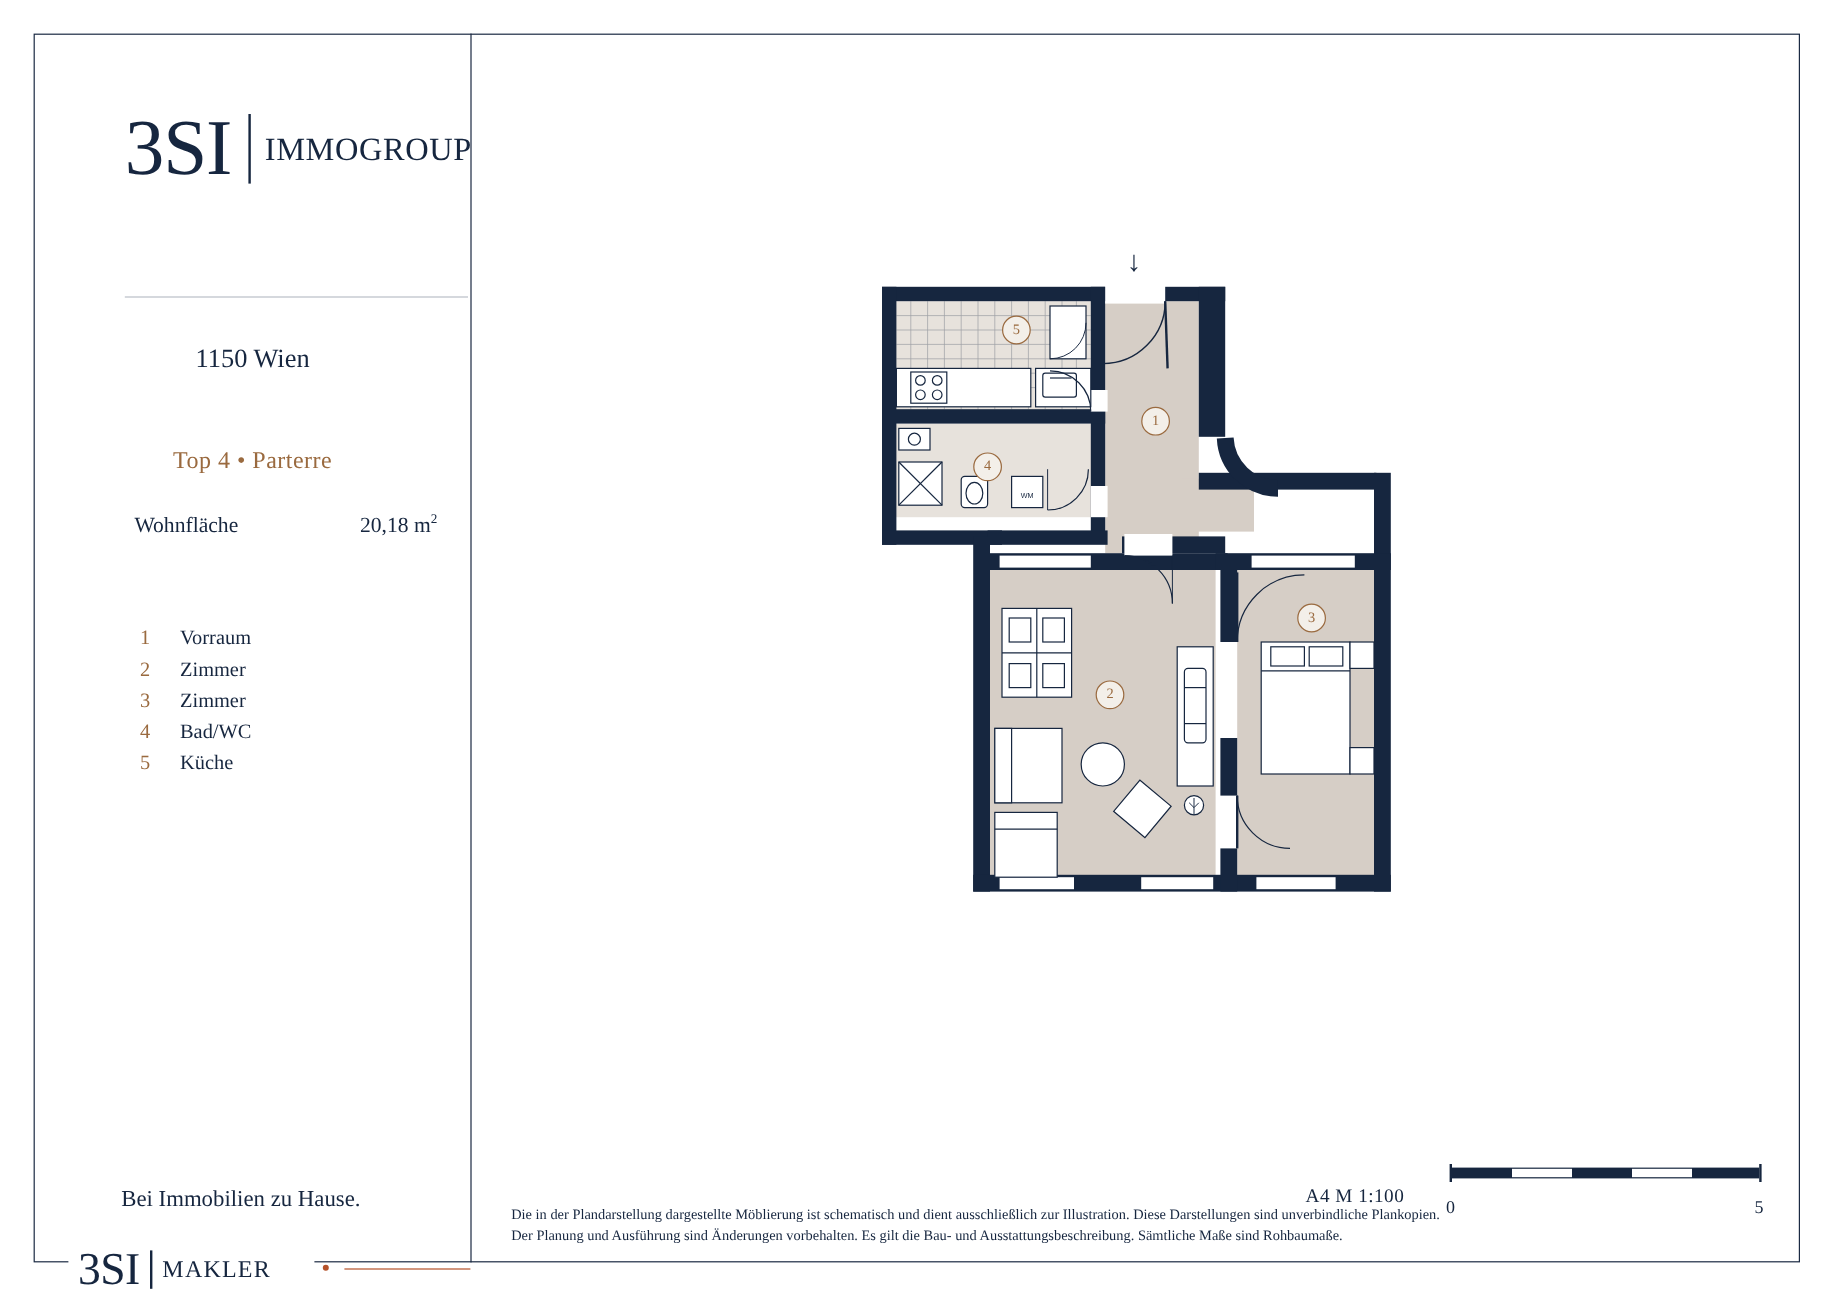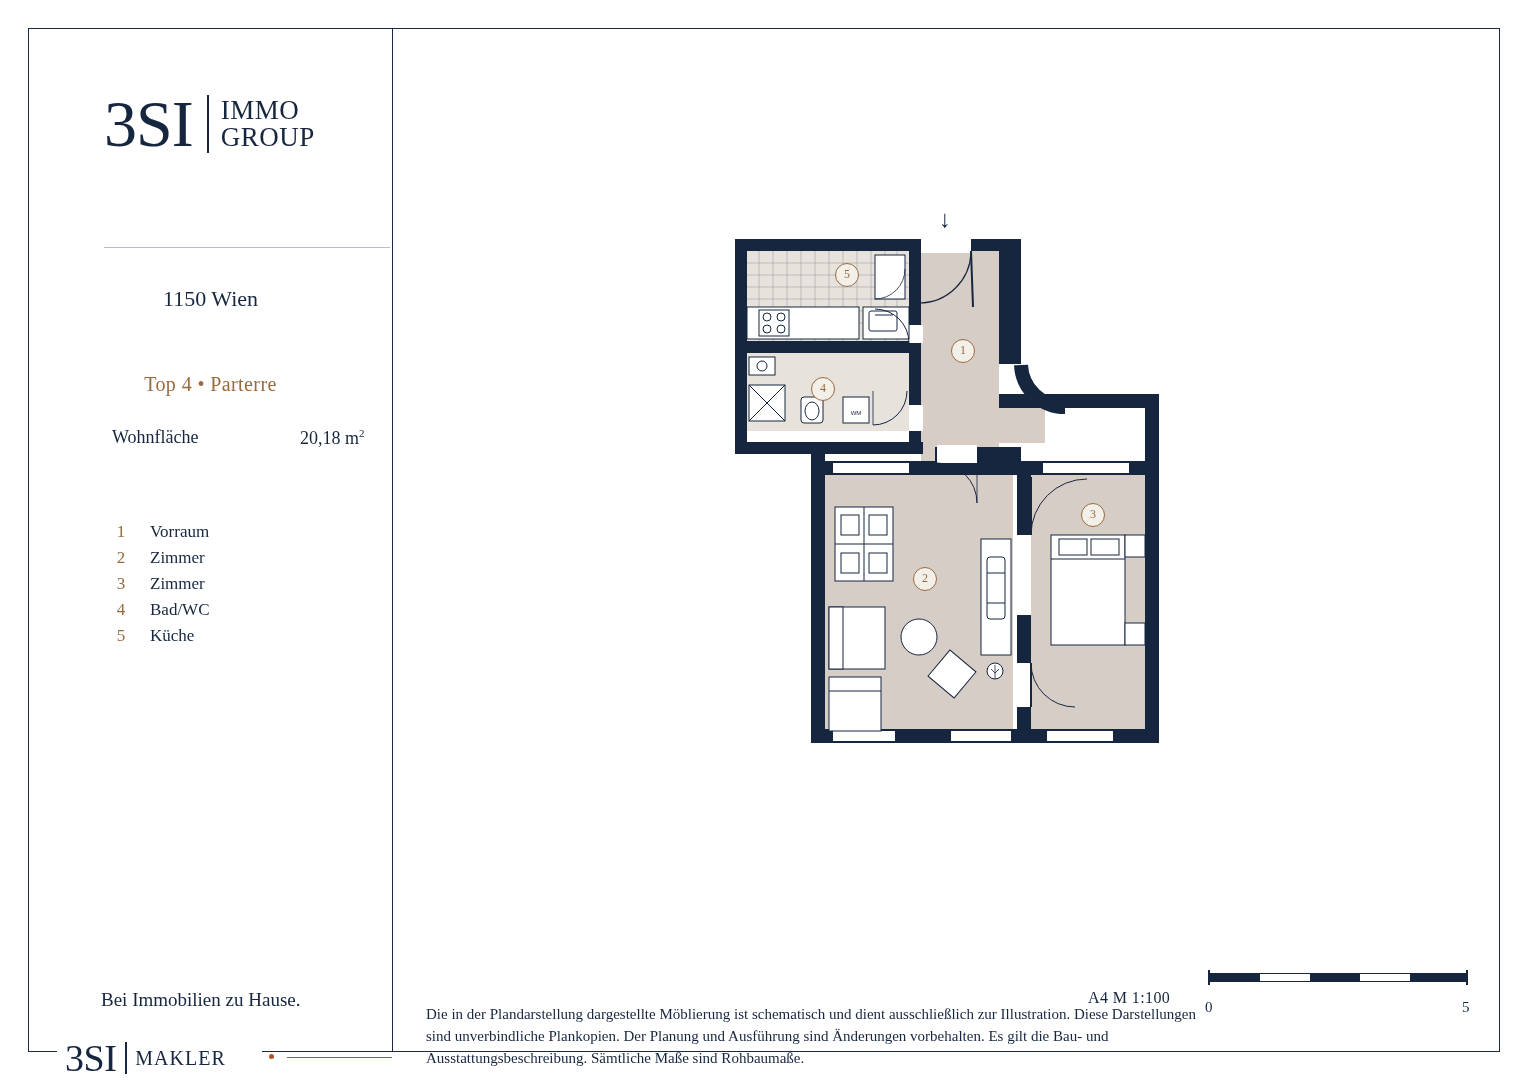--- a/index.html
+++ b/index.html
@@ -60,21 +60,21 @@
     font-weight: 400;
   }
   .logo-rule {
     width: 2px;
     height: 58px;
     background: #16263f;
     margin: 0 12px 0 14px;
   }
   .logo-words {
     display: flex;
-    flex-direction: column;
+    flex-direction: row;
     justify-content: center;
     line-height: 1.0;
   }
   .logo-words span {
     font-family: "Liberation Serif", serif;
     font-size: 27px;
     letter-spacing: 0.5px;
     color: #16263f;
   }
   .hrule {
@@ -197,21 +197,21 @@
   .right {
     position: absolute;
     left: 393px; top: 29px;
     width: 1106px;
     height: 1022px;
   }
   .disclaimer {
     position: absolute;
     left: 33px; top: 975px;
     width: 790px;
-    font-size: 15px;
+    font-size: 12px;
     line-height: 1.45;
     color: #16263f;
   }
   .scalebar-wrap {
     position: absolute;
     left: 695px; top: 930px;
     width: 390px;
     height: 60px;
   }
   .scale-text {

